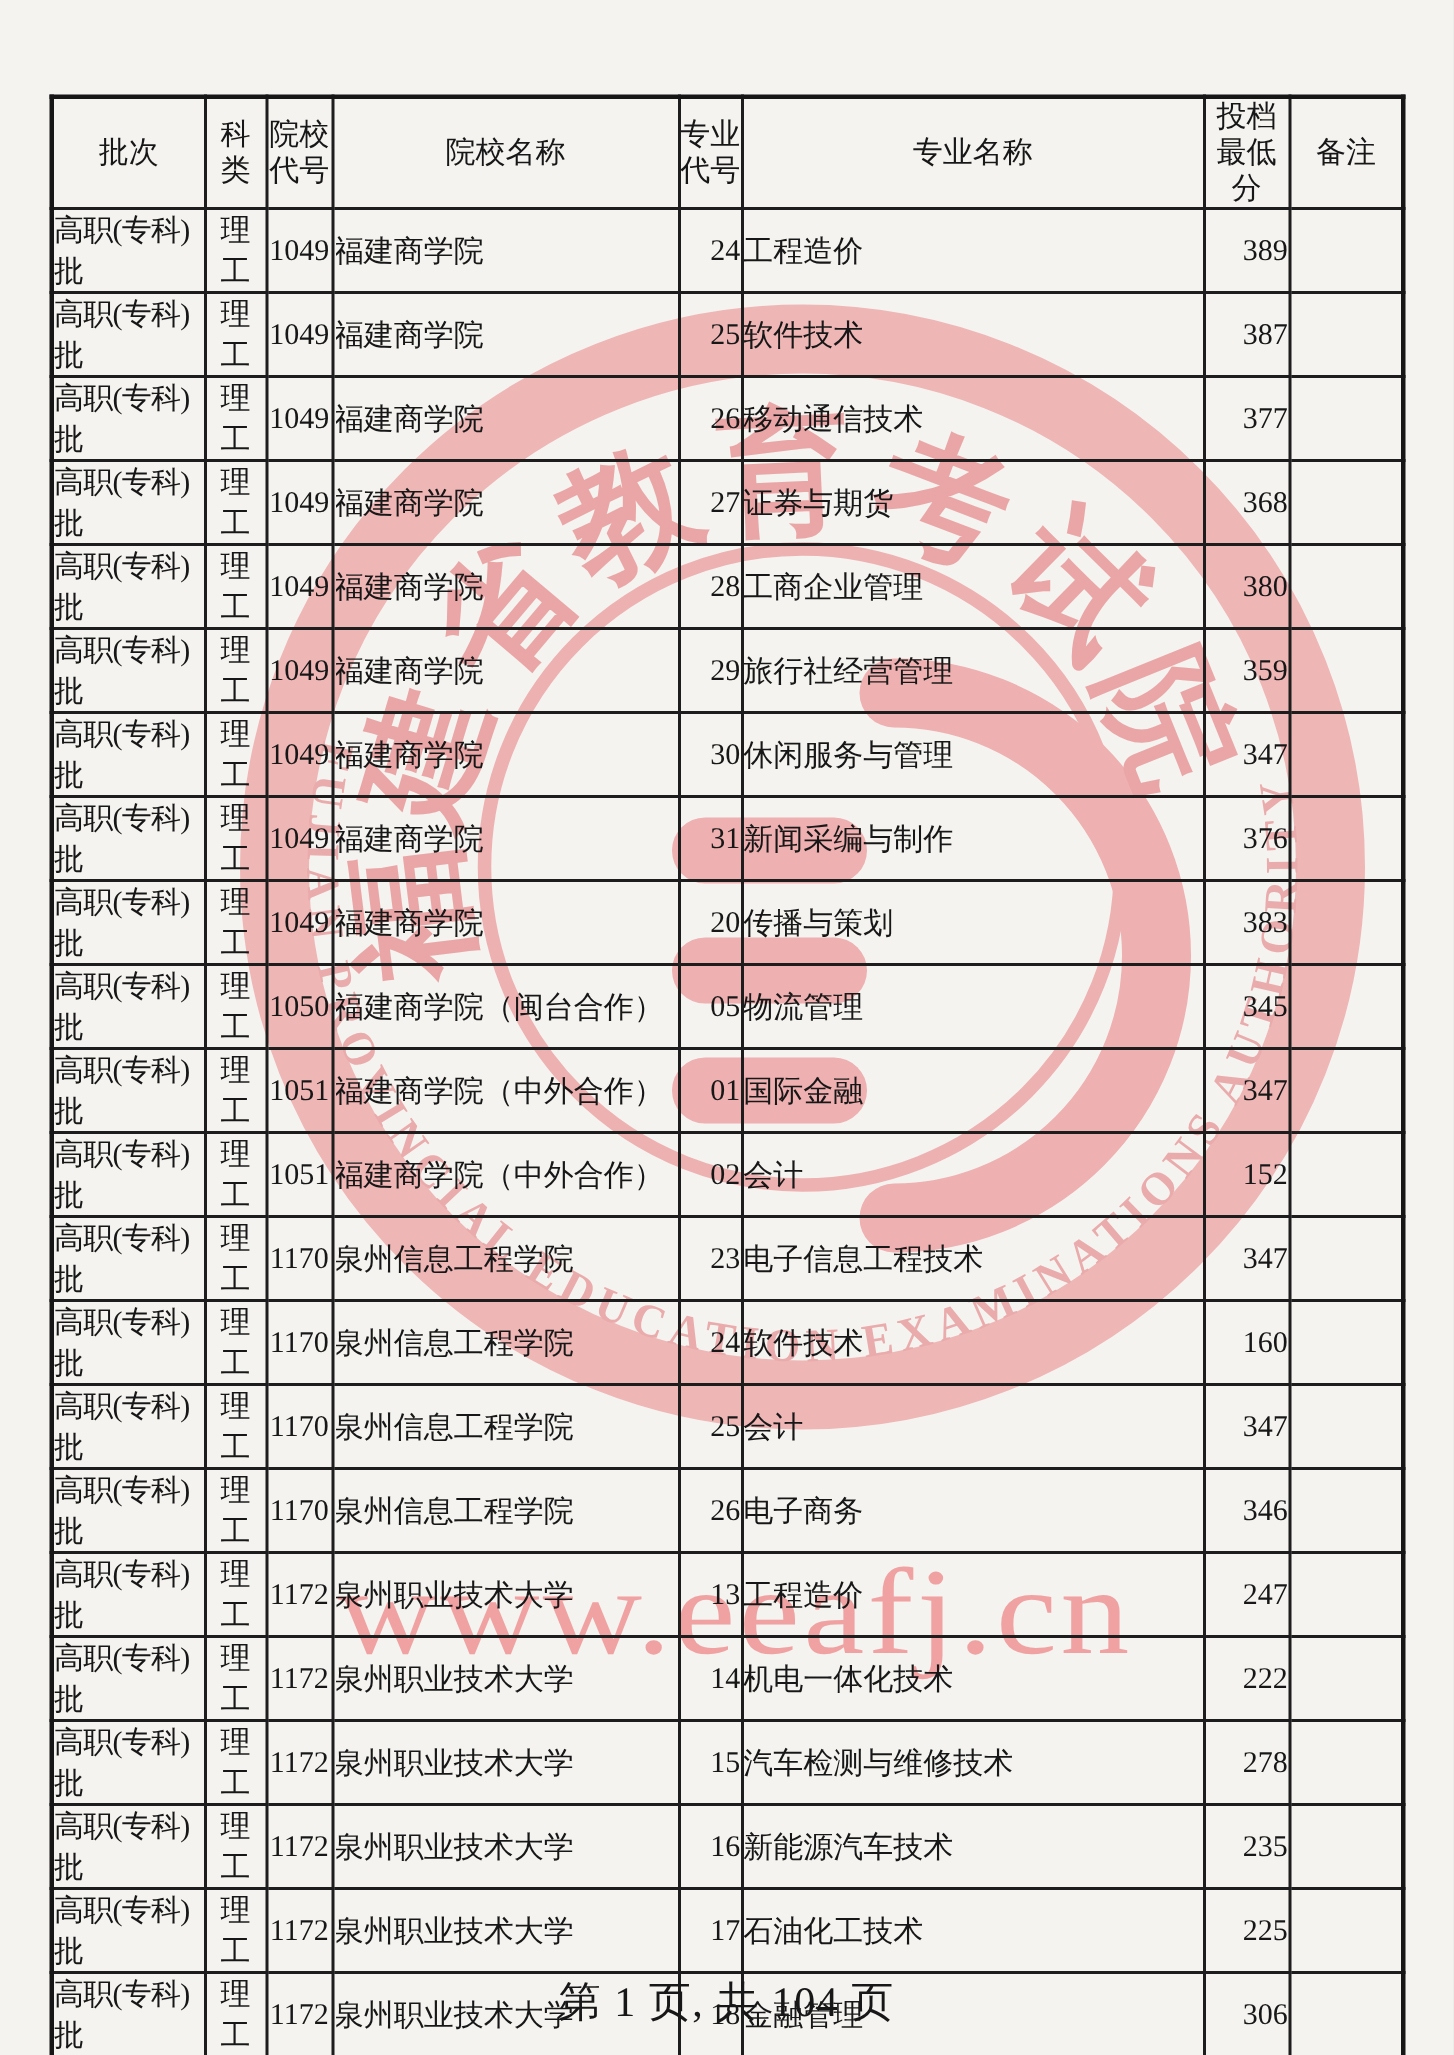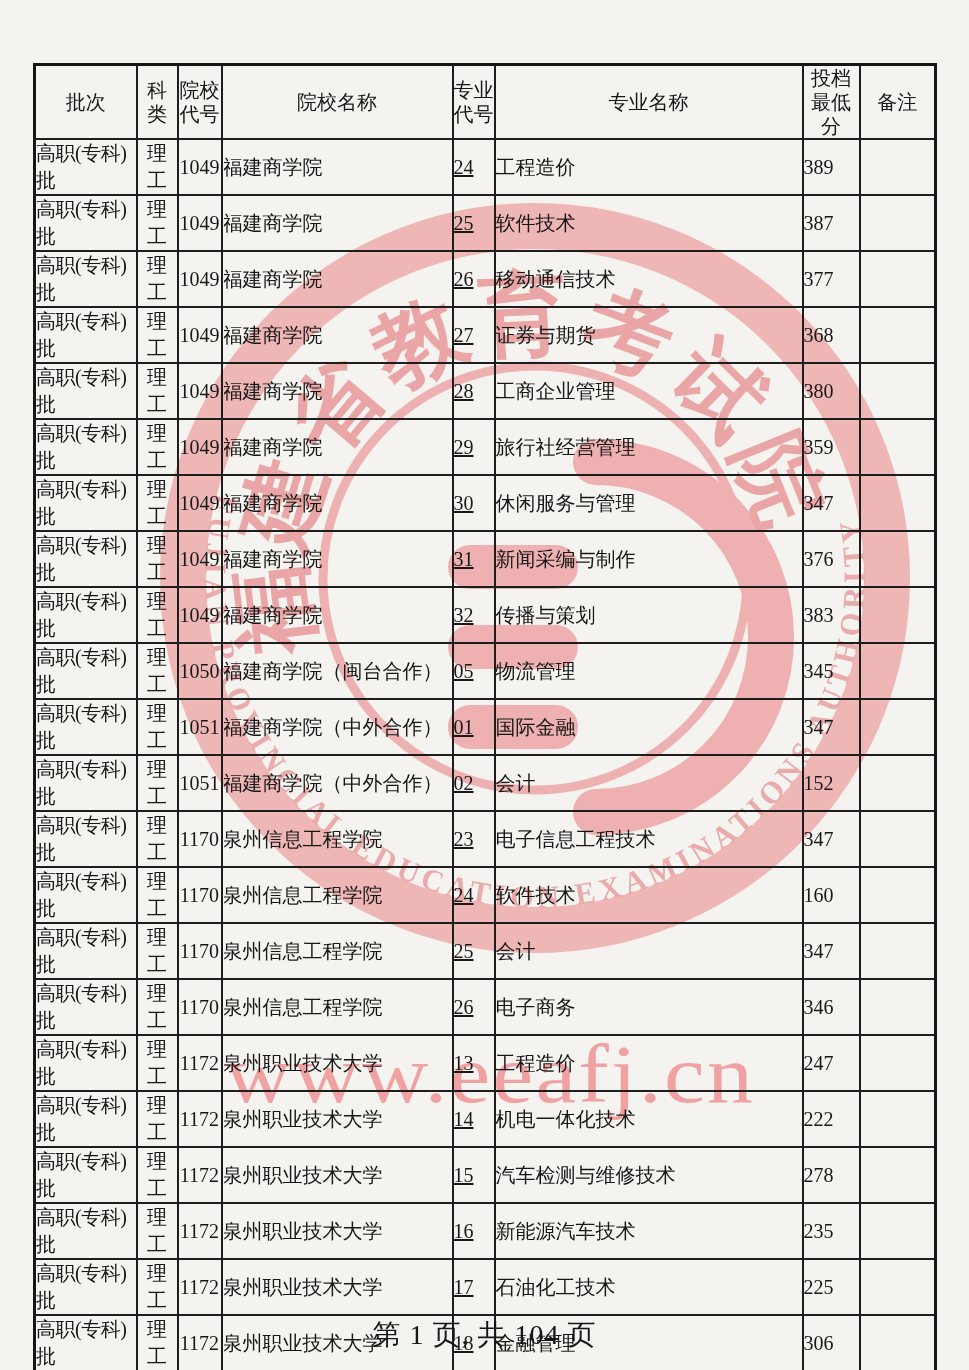--- a/index.html
+++ b/index.html
@@ -27,23 +27,23 @@
   .score-table th,.score-table td{border:2px solid #1d1d1d;padding:0;overflow:hidden;}
   .score-table thead th{
     height:56px;font-size:20px;font-weight:normal;text-align:center;
     white-space:pre-line;line-height:1.2;
   }
   .score-table tbody td{height:38px;font-size:20px;vertical-align:middle;}
   .c-batch{font-size:17px;text-align:left;letter-spacing:-0.5px;}
   .c-cat{text-align:center;}
   .c-code{text-align:center;font-size:19px;}
   .c-college{text-align:left;padding-left:5px;border-radius:24px;}
-  .c-mcode{text-align:left;font-size:19px;text-decoration:underline;}
+  .c-mcode{text-align:right;font-size:19px;}
   .c-major{text-align:left;padding-left:7px;}
-  .c-score{text-align:left;padding-right:6px;font-size:19px;}
+  .c-score{text-align:right;padding-right:6px;font-size:19px;}
   .c-remark{text-align:center;}
   .h-score{font-size:18px;}
   
   .footer{
     position:absolute;left:0;right:0;top:1316px;text-align:center;
     font-size:28px;z-index:2;letter-spacing:1px;
   }
 </style>
 </head>
 <body>
@@ -183,21 +183,21 @@
           <td class="c-mcode">31</td>
           <td class="c-major">新闻采编与制作</td>
           <td class="c-score">376</td>
           <td class="c-remark"></td>
         </tr>
         <tr>
           <td class="c-batch">高职(专科)批</td>
           <td class="c-cat">理工</td>
           <td class="c-code">1049</td>
           <td class="c-college">福建商学院</td>
-          <td class="c-mcode">32</td>
+          <td class="c-mcode">20</td>
           <td class="c-major">传播与策划</td>
           <td class="c-score">383</td>
           <td class="c-remark"></td>
         </tr>
         <tr>
           <td class="c-batch">高职(专科)批</td>
           <td class="c-cat">理工</td>
           <td class="c-code">1050</td>
           <td class="c-college">福建商学院（闽台合作）</td>
           <td class="c-mcode">05</td>

